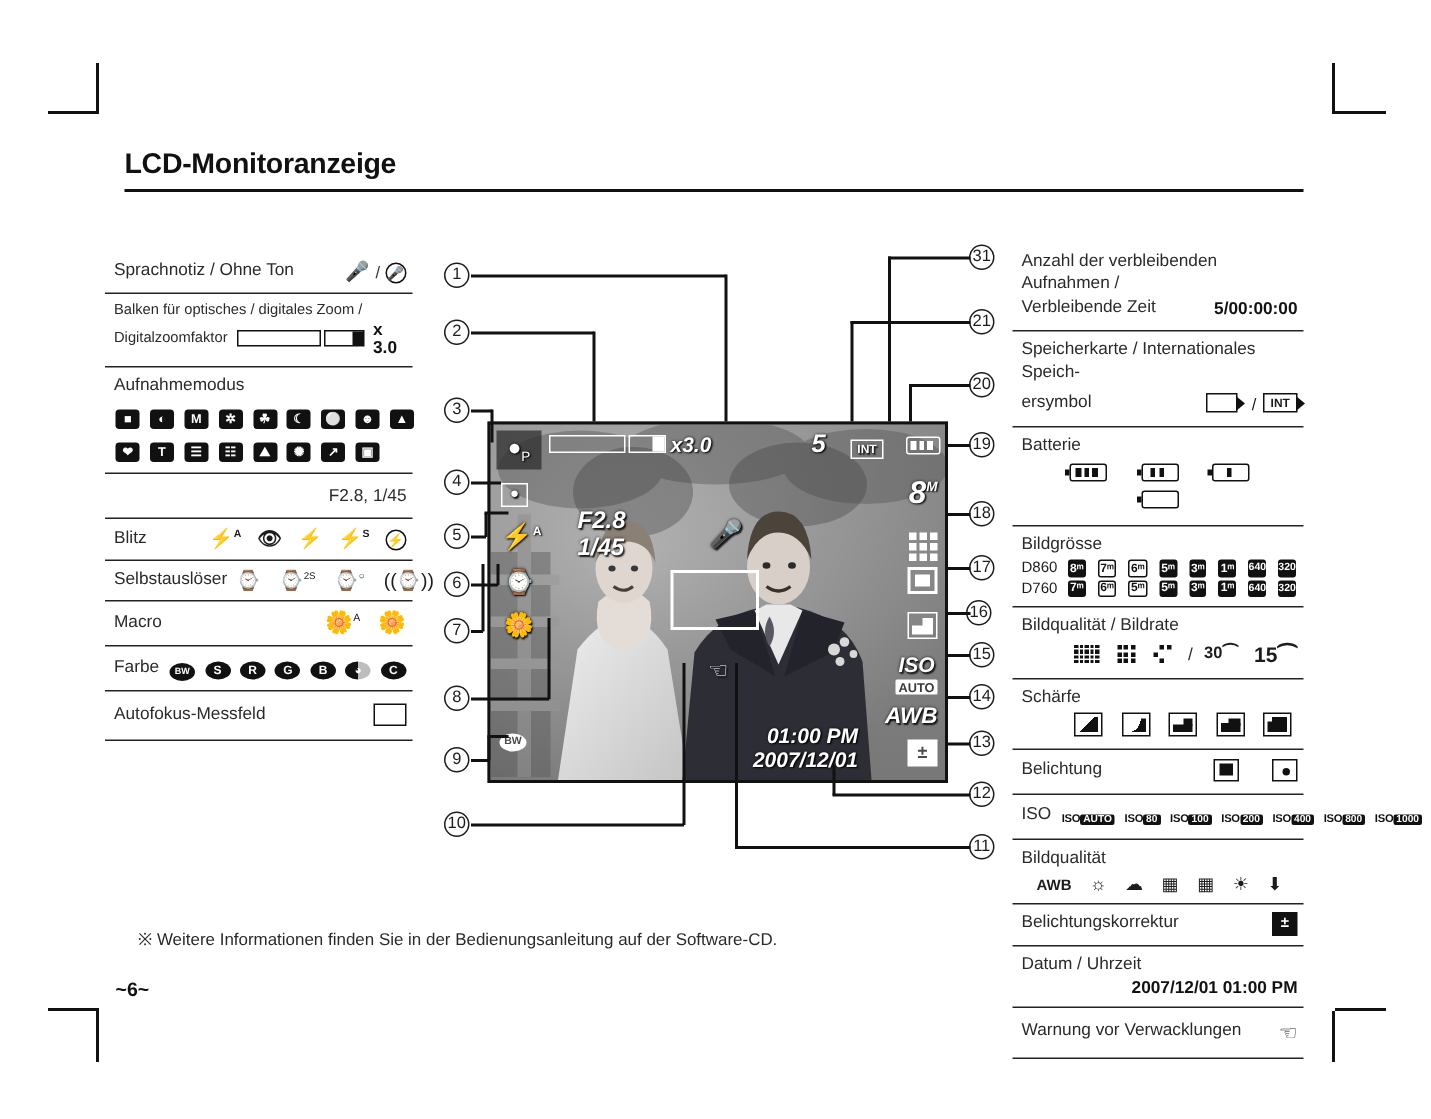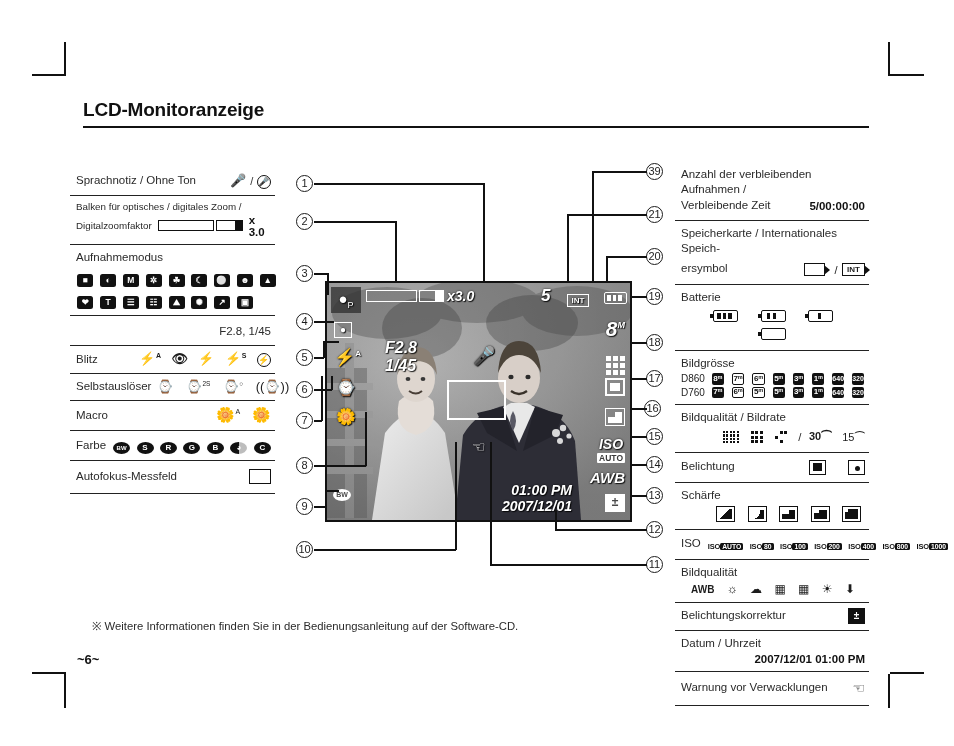--- a/index.html
+++ b/index.html
@@ -390,55 +390,55 @@
           <i style="width:3px;height:3px;"></i>
         <i style="width:3px;height:3px;"></i>
           <i style="width:3px;height:3px;background:transparent;"></i>
           <i style="width:3px;height:3px;background:transparent;"></i>
         <i style="width:3px;height:3px;background:transparent;"></i>
           <i style="width:3px;height:3px;"></i>
           <i style="width:3px;height:3px;background:transparent;"></i>
       </span>
       <span class="lbl" style="margin:0 3px;">/</span>
       <span style="font-size:11px;font-weight:bold;vertical-align:middle;">30⏜</span>
-      <span style="font-size:11px;font-weight:normal;margin-left:6px;vertical-align:middle;">15⏜</span>
+      <span style="font-size:14px;font-weight:bold;margin-left:6px;vertical-align:middle;">15⏜</span>
+    </div>
+  </div>
+
+  <div class="row">
+    <div class="lbl">Schärfe</div>
+    <div class="r" style="margin-top:2px;">
+      <span class="sharp">
+        <i style="left:2px;top:2px;width:13px;height:10px;background:linear-gradient(135deg,transparent 0 45%,#111 45% 100%);"></i>
+      </span>
+      <span class="sharp">
+        <i style="left:2px;top:3px;width:13px;height:9px;background:radial-gradient(circle at 0% 0%, transparent 0 60%, #111 60%);"></i>
+      </span>
+      <span class="sharp">
+        <i style="left:2px;bottom:2px;width:13px;height:5px;"></i><i style="left:9px;top:3px;width:6px;height:5px;"></i>
+      </span>
+      <span class="sharp">
+        <i style="left:2px;bottom:2px;width:13px;height:6px;"></i><i style="left:7px;top:3px;width:8px;height:5px;"></i>
+      </span>
+      <span class="sharp">
+        <i style="left:2px;bottom:2px;width:13px;height:7px;"></i><i style="left:5px;top:2px;width:10px;height:6px;"></i>
+      </span>
     </div>
   </div>
 
   <div class="row row-flex">
     <span class="lbl">Belichtung</span>
     <span style="white-space:nowrap;">
       <span class="sq-out" style="margin-right:18px;">
         <i class="inner" style="left:3px;top:2.5px;right:3px;bottom:2.5px;"></i>
       </span>
       <span class="sq-out">
         <i class="inner" style="left:6px;top:5px;width:5px;height:5px;border-radius:50%;"></i>
       </span>
     </span>
-  </div>
-
-  <div class="row">
-    <div class="lbl">Schärfe</div>
-    <div class="r" style="margin-top:2px;">
-      <span class="sharp">
-        <i style="left:2px;top:2px;width:13px;height:10px;background:linear-gradient(135deg,transparent 0 45%,#111 45% 100%);"></i>
-      </span>
-      <span class="sharp">
-        <i style="left:2px;top:3px;width:13px;height:9px;background:radial-gradient(circle at 0% 0%, transparent 0 60%, #111 60%);"></i>
-      </span>
-      <span class="sharp">
-        <i style="left:2px;bottom:2px;width:13px;height:5px;"></i><i style="left:9px;top:3px;width:6px;height:5px;"></i>
-      </span>
-      <span class="sharp">
-        <i style="left:2px;bottom:2px;width:13px;height:6px;"></i><i style="left:7px;top:3px;width:8px;height:5px;"></i>
-      </span>
-      <span class="sharp">
-        <i style="left:2px;bottom:2px;width:13px;height:7px;"></i><i style="left:5px;top:2px;width:10px;height:6px;"></i>
-      </span>
-    </div>
   </div>
 
   <div class="row row-flex">
     <span class="lbl">ISO</span>
     <span style="white-space:nowrap;">
       <span class="iso-ico"><span class="t">ISO</span><span class="b">AUTO</span></span>
       <span class="iso-ico"><span class="t">ISO</span><span class="b">80</span></span>
       <span class="iso-ico"><span class="t">ISO</span><span class="b">100</span></span>
       <span class="iso-ico"><span class="t">ISO</span><span class="b">200</span></span>
       <span class="iso-ico"><span class="t">ISO</span><span class="b">400</span></span>
@@ -658,21 +658,21 @@
 
 <div class="cn" style="left:296px;top:498px;">9</div>
 <div class="lead h" style="left:314px;top:506px;width:12px;"></div>
 <div class="lead v" style="left:325px;top:491px;height:16px;"></div>
 <div class="lead h" style="left:325px;top:490px;width:14px;"></div>
 
 <div class="cn" style="left:296px;top:541px;">10</div>
 <div class="lead h" style="left:314px;top:549px;width:142px;"></div>
 <div class="lead v" style="left:455px;top:442px;height:108px;"></div>
 
-<div class="cn" style="left:646px;top:163px;">39</div>
+<div class="cn" style="left:646px;top:163px;">31</div>
 <div class="lead h" style="left:592px;top:171px;width:55px;"></div>
 <div class="lead v" style="left:592px;top:171px;height:110px;"></div>
 
 <div class="cn" style="left:646px;top:206px;">21</div>
 <div class="lead h" style="left:567px;top:214px;width:80px;"></div>
 <div class="lead v" style="left:567px;top:214px;height:67px;"></div>
 
 <div class="cn" style="left:646px;top:248px;">20</div>
 <div class="lead h" style="left:606px;top:256px;width:41px;"></div>
 <div class="lead v" style="left:606px;top:256px;height:25px;"></div>

